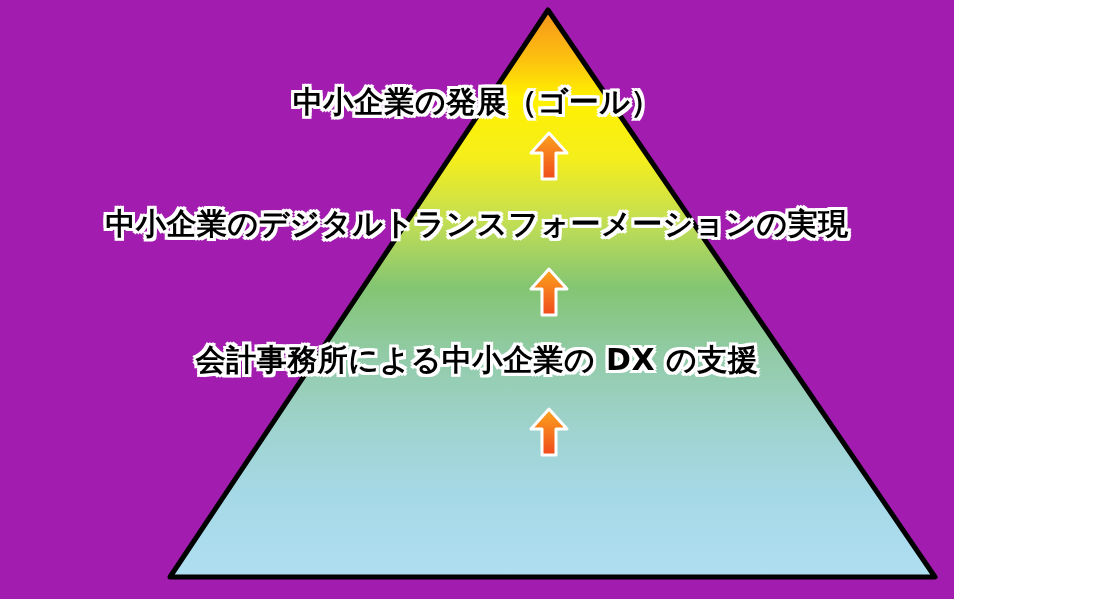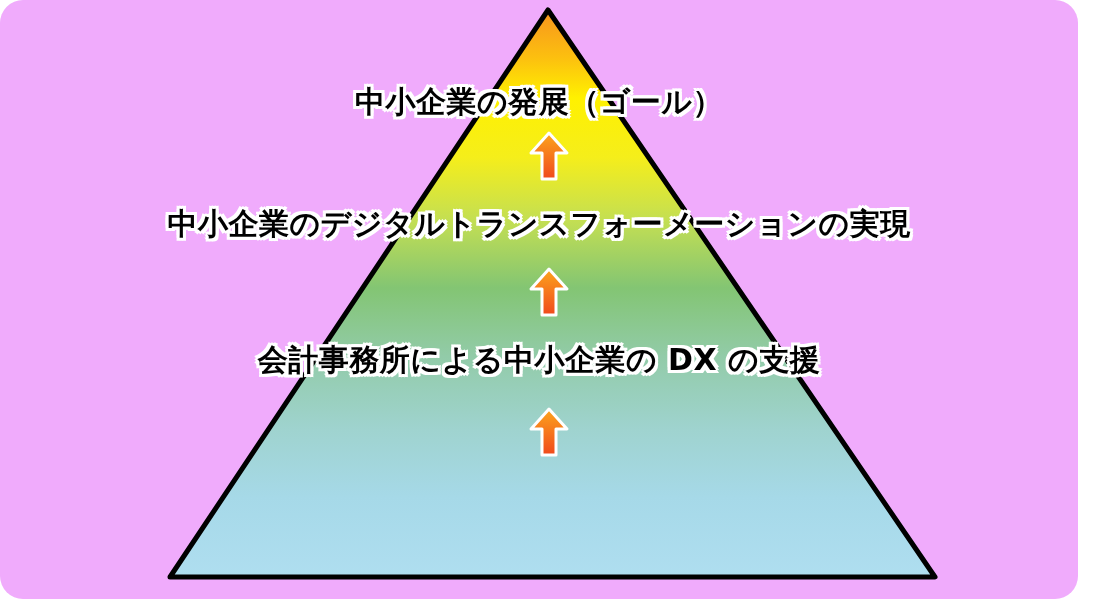--- a/index.html
+++ b/index.html
@@ -2,26 +2,25 @@
 <html><head>
 <meta charset="utf-8">
 <style>
   html, body {
     margin: 0;
     padding: 0;
     background: #ffffff;
   }
   .stage {
     position: relative;
-    width: 1078px;
+    width: 954px;
     height: 599px;
     overflow: hidden;
-    background: #f0abfc;
+    background: #a21caf;
     font-family: "DejaVu Sans", "Liberation Sans", sans-serif;
-    border-radius: 23px;
   }
   .pyramid-svg {
     position: absolute;
     left: 0;
     top: 0;
     display: block;
   }
   .level-label {
     position: absolute;
     left: 0;

